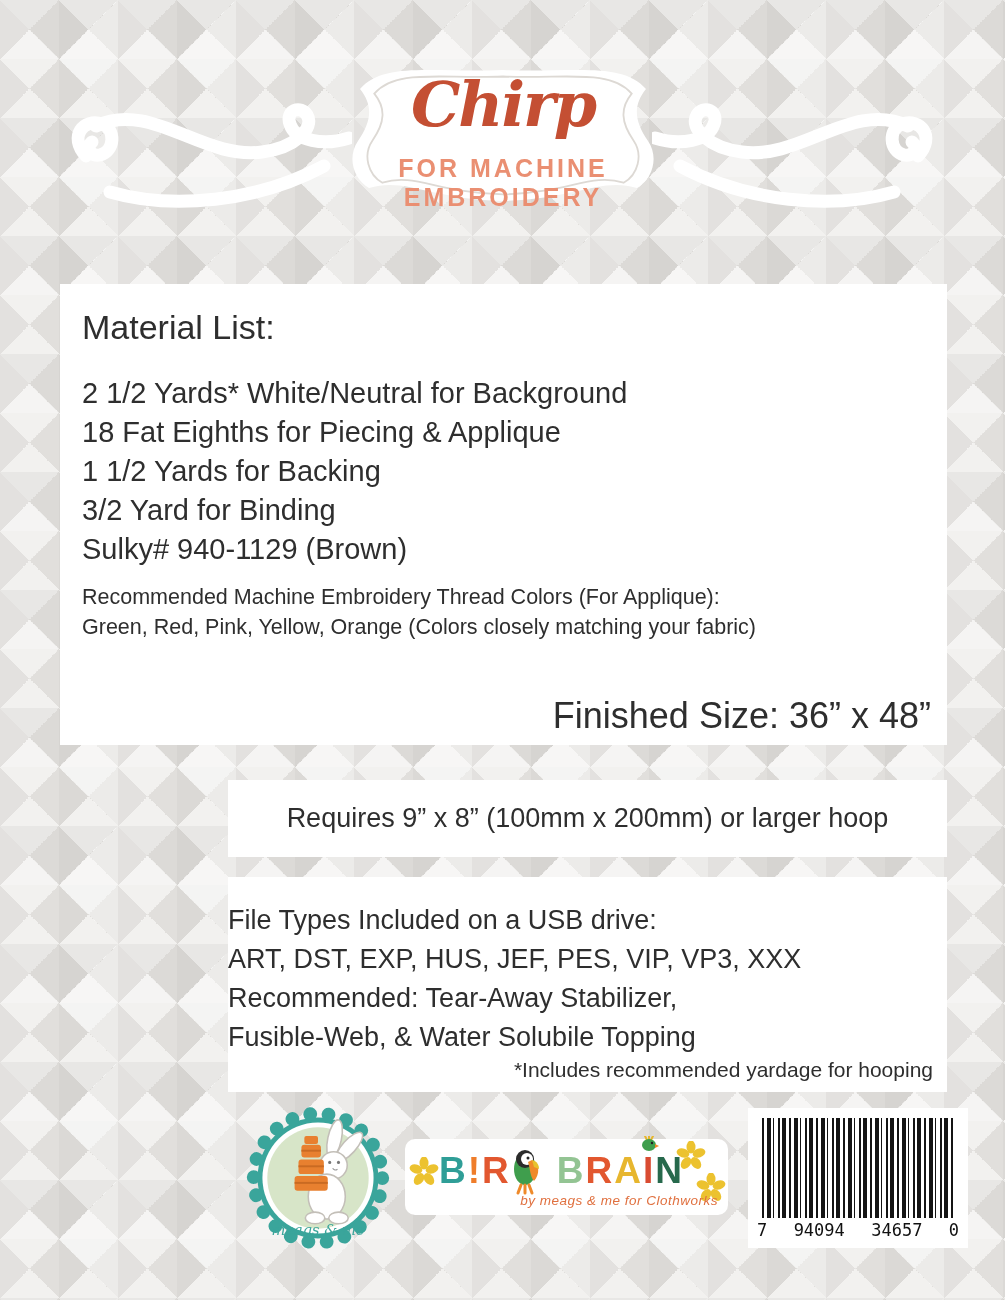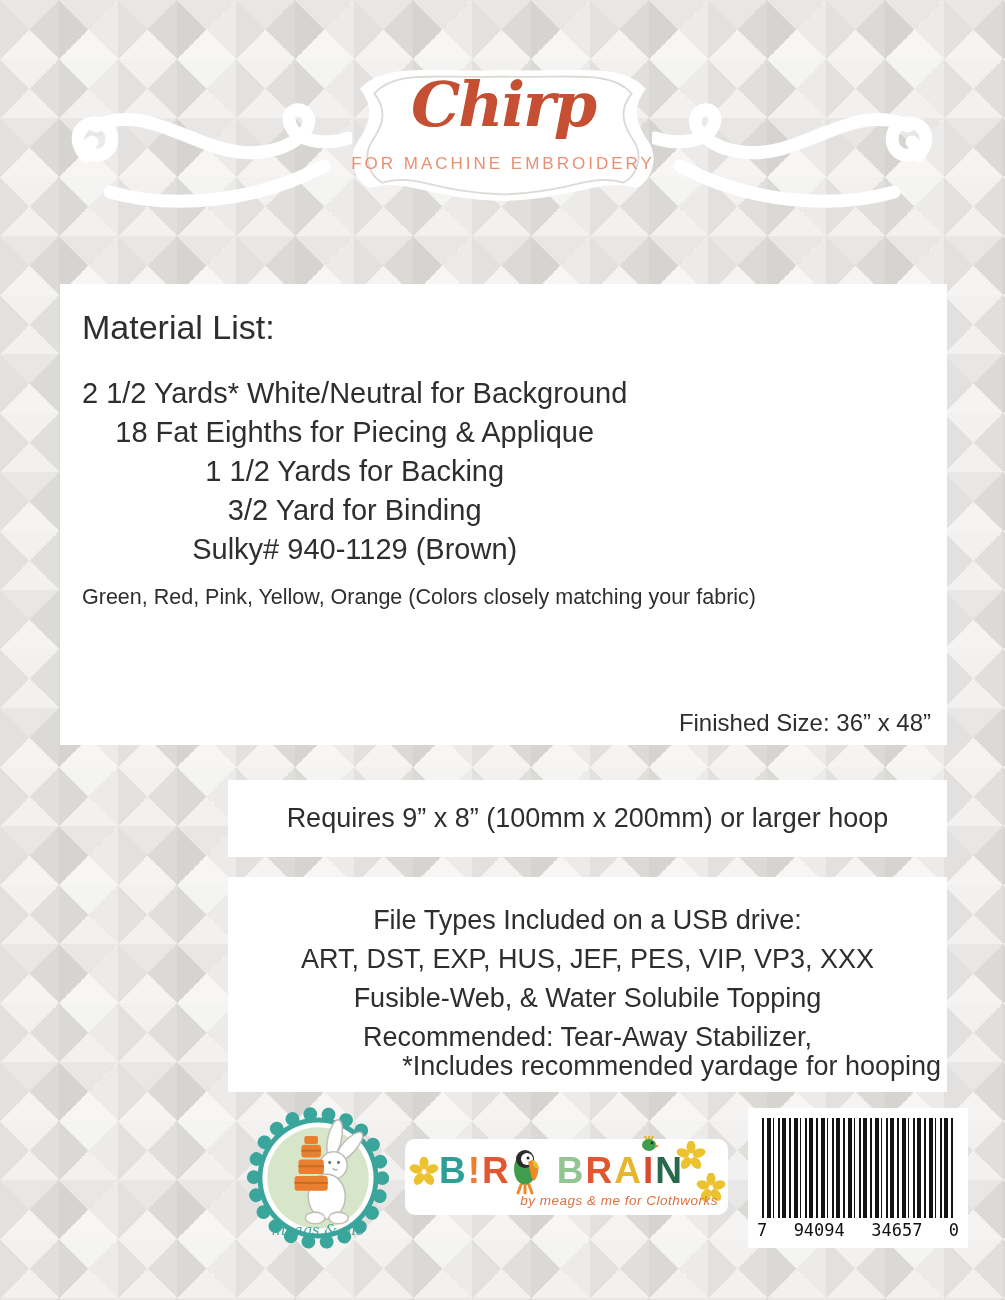--- a/index.html
+++ b/index.html
@@ -7,47 +7,47 @@
   .poster{
     position:relative;width:1005px;height:1300px;overflow:hidden;
     background-color:#e9e7e4;
     background-image:
       conic-gradient(from 45deg, rgba(255,255,255,0.38) 0 90deg, rgba(0,0,0,0) 90deg 180deg, rgba(255,255,255,0.22) 180deg 270deg, rgba(0,0,0,0.025) 270deg 360deg),
       conic-gradient(from 45deg, #e1dfdc 0 90deg, #f2f1ef 90deg 180deg, #dbd9d6 180deg 270deg, #eeedeb 270deg 360deg);
     background-size:118px 118px, 59px 59px;
   }
   .abs{position:absolute;}
   .white-box{position:absolute;background:#ffffff;}
-  .dark-text{color:#2e2e2e;text-align:center;}
+  .dark-text{color:#2e2e2e;}
   
   .flourish{position:absolute;width:300px;height:110px;}
   .flourish svg{width:100%;height:100%;}
   .badge-wrap{position:absolute;left:338px;top:46px;width:330px;height:182px;}
   .badge-wrap svg.plaque{position:absolute;left:0;top:0;width:100%;height:100%;}
   .brand-title{
     position:absolute;left:0;top:22px;width:100%;text-align:center;
     font-family:"DejaVu Serif",serif;font-style:italic;font-weight:bold;
     font-size:62px;letter-spacing:-2px;
   }
   .brand-subtitle{
     position:absolute;left:0;top:108px;width:100%;text-align:center;
-    font-size:17px;letter-spacing:3px;font-weight:normal;
+    font-size:25px;letter-spacing:3px;font-weight:bold;
   }
   
   .material-box{left:60px;top:284px;width:887px;height:461px;}
   .material-heading{position:absolute;left:22px;top:24px;font-size:34px;}
   .material-items{position:absolute;left:22px;top:90px;font-size:29px;line-height:39px;}
   .material-note{position:absolute;left:22px;top:298px;font-size:21.5px;line-height:30px;}
-  .finished-size{position:absolute;right:16px;bottom:8px;font-size:24px;}
+  .finished-size{position:absolute;right:16px;bottom:8px;font-size:36px;}
   
   .hoop-box{left:228px;top:780px;width:719px;height:77px;display:flex;align-items:center;justify-content:center;}
   .hoop-text{font-size:27px;}
   .files-box{left:228px;top:877px;width:719px;height:215px;}
   .files-lines{position:absolute;left:0;top:24px;width:100%;font-size:27px;line-height:39px;}
-  .files-footnote{position:absolute;right:6px;bottom:10px;font-size:27px;}
+  .files-footnote{position:absolute;right:14px;bottom:10px;font-size:21px;}
   
   .meags-badge{left:240px;top:1100px;width:156px;height:156px;}
   .birdbrain-box{left:405px;top:1139px;width:323px;height:76px;background:#fff;border-radius:10px;}
   .bb-letters{position:absolute;left:34px;top:8px;display:flex;align-items:flex-end;gap:2px;
     font-weight:bold;font-size:37px;font-family:"Liberation Sans",sans-serif;line-height:1;}
   .bb-l1{color:#2f9e97;} .bb-l2{color:#ef7d2a;} .bb-l3{color:#e2572f;}
   .bb-l4{color:#93c493;} .bb-l5{color:#e2572f;} .bb-l6{color:#e7b62e;}
   .bb-l7{color:#d94b31;position:relative;} .bb-l8{color:#27694c;}
   .bb-gap{width:10px;}
   .bb-toucan{width:30px;height:48px;margin:0 1px -6px 1px;}
@@ -106,35 +106,36 @@
   <div class="white-box material-box">
     <div class="material-heading dark-text">Material List:</div>
     <div class="material-items dark-text">
       <div>2 1/2 Yards* White/Neutral for Background</div>
       <div>18 Fat Eighths for Piecing &amp; Applique</div>
       <div>1 1/2 Yards for Backing</div>
       <div>3/2 Yard for Binding</div>
       <div>Sulky# 940-1129 (Brown)</div>
     </div>
     <div class="material-note dark-text">
+      <div>Recommended Machine Embroidery Thread Colors (For Applique):</div>
       <div>Green, Red, Pink, Yellow, Orange (Colors closely matching your fabric)</div>
     </div>
     <div class="finished-size dark-text">Finished Size: 36” x 48”</div>
   </div>
 
   <div class="white-box hoop-box">
     <div class="hoop-text dark-text">Requires 9” x 8” (100mm x 200mm) or larger hoop</div>
   </div>
 
   <div class="white-box files-box">
     <div class="files-lines dark-text">
       <div>File Types Included on a USB drive:</div>
       <div>ART, DST, EXP, HUS, JEF, PES, VIP, VP3, XXX</div>
+      <div>Recommended: Tear-Away Stabilizer,</div>
       <div>Fusible-Web, &amp; Water Solubile Topping</div>
-      <div>Recommended: Tear-Away Stabilizer,</div>
     </div>
     <div class="files-footnote dark-text">*Includes recommended yardage for hooping</div>
   </div>
 
   <div class="abs meags-badge">
     <svg viewBox="0 0 160 160">
       <circle cx="80" cy="80" r="62" fill="#3aa59b"></circle>
       <circle cx="80" cy="80" r="66" fill="none" stroke="#3aa59b" stroke-width="14" stroke-linecap="round" stroke-dasharray="0.1 18.8"></circle>
       <circle cx="80" cy="80" r="57" fill="#ffffff"></circle>
       <circle cx="80" cy="80" r="52" fill="#d7e5c8"></circle>

